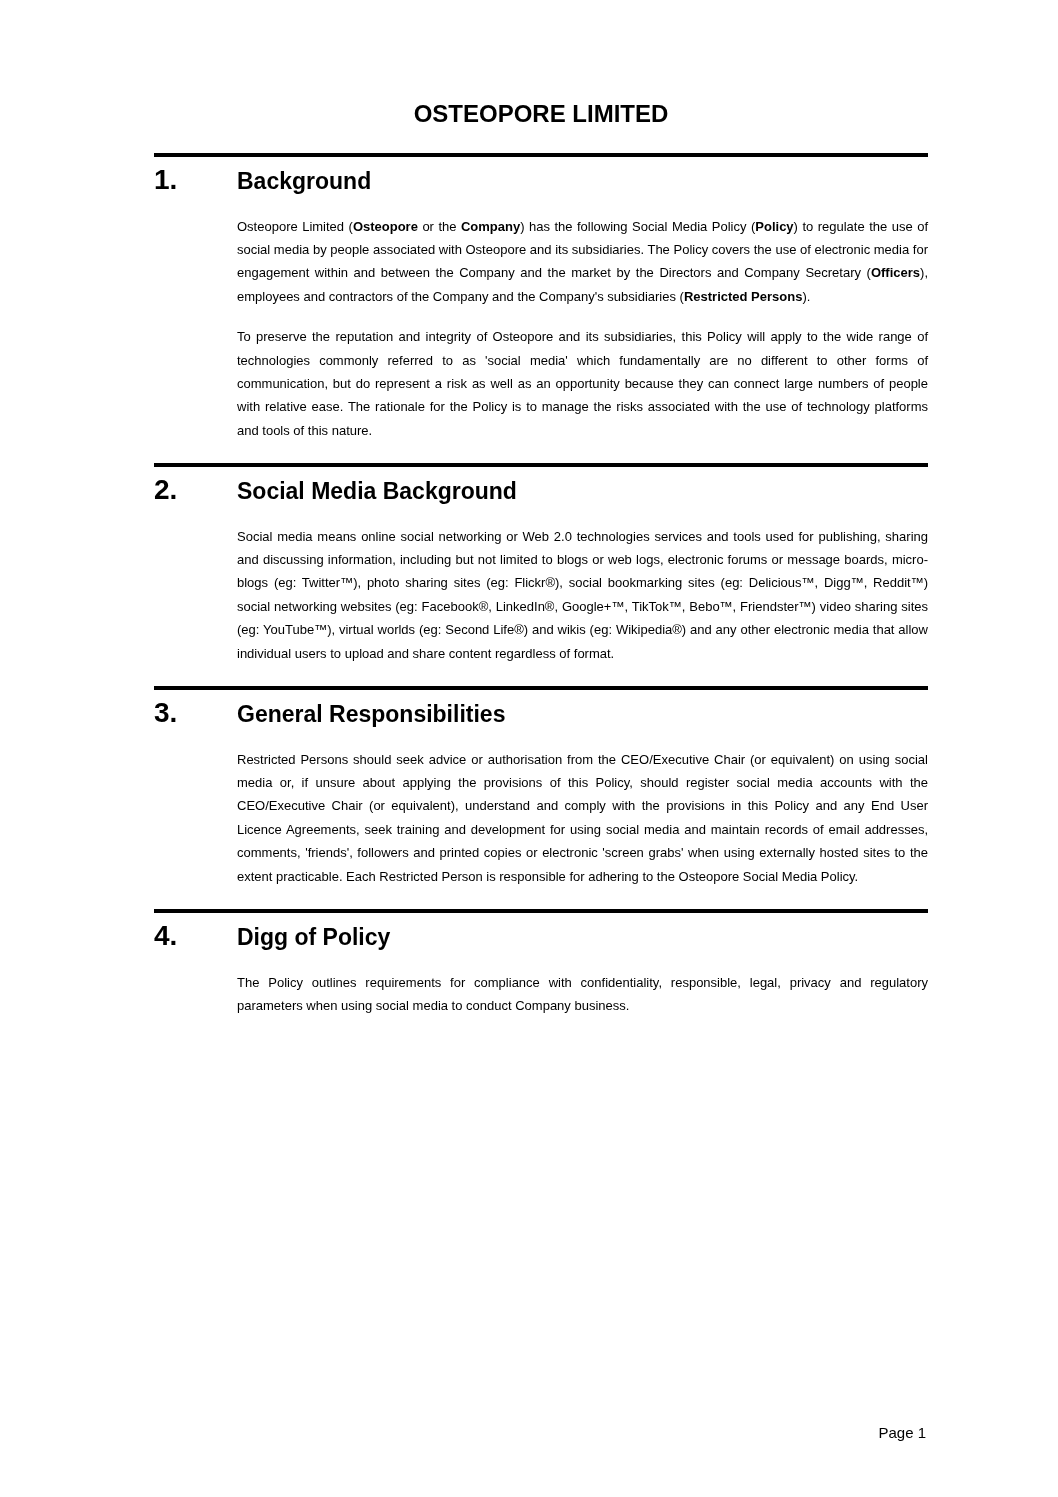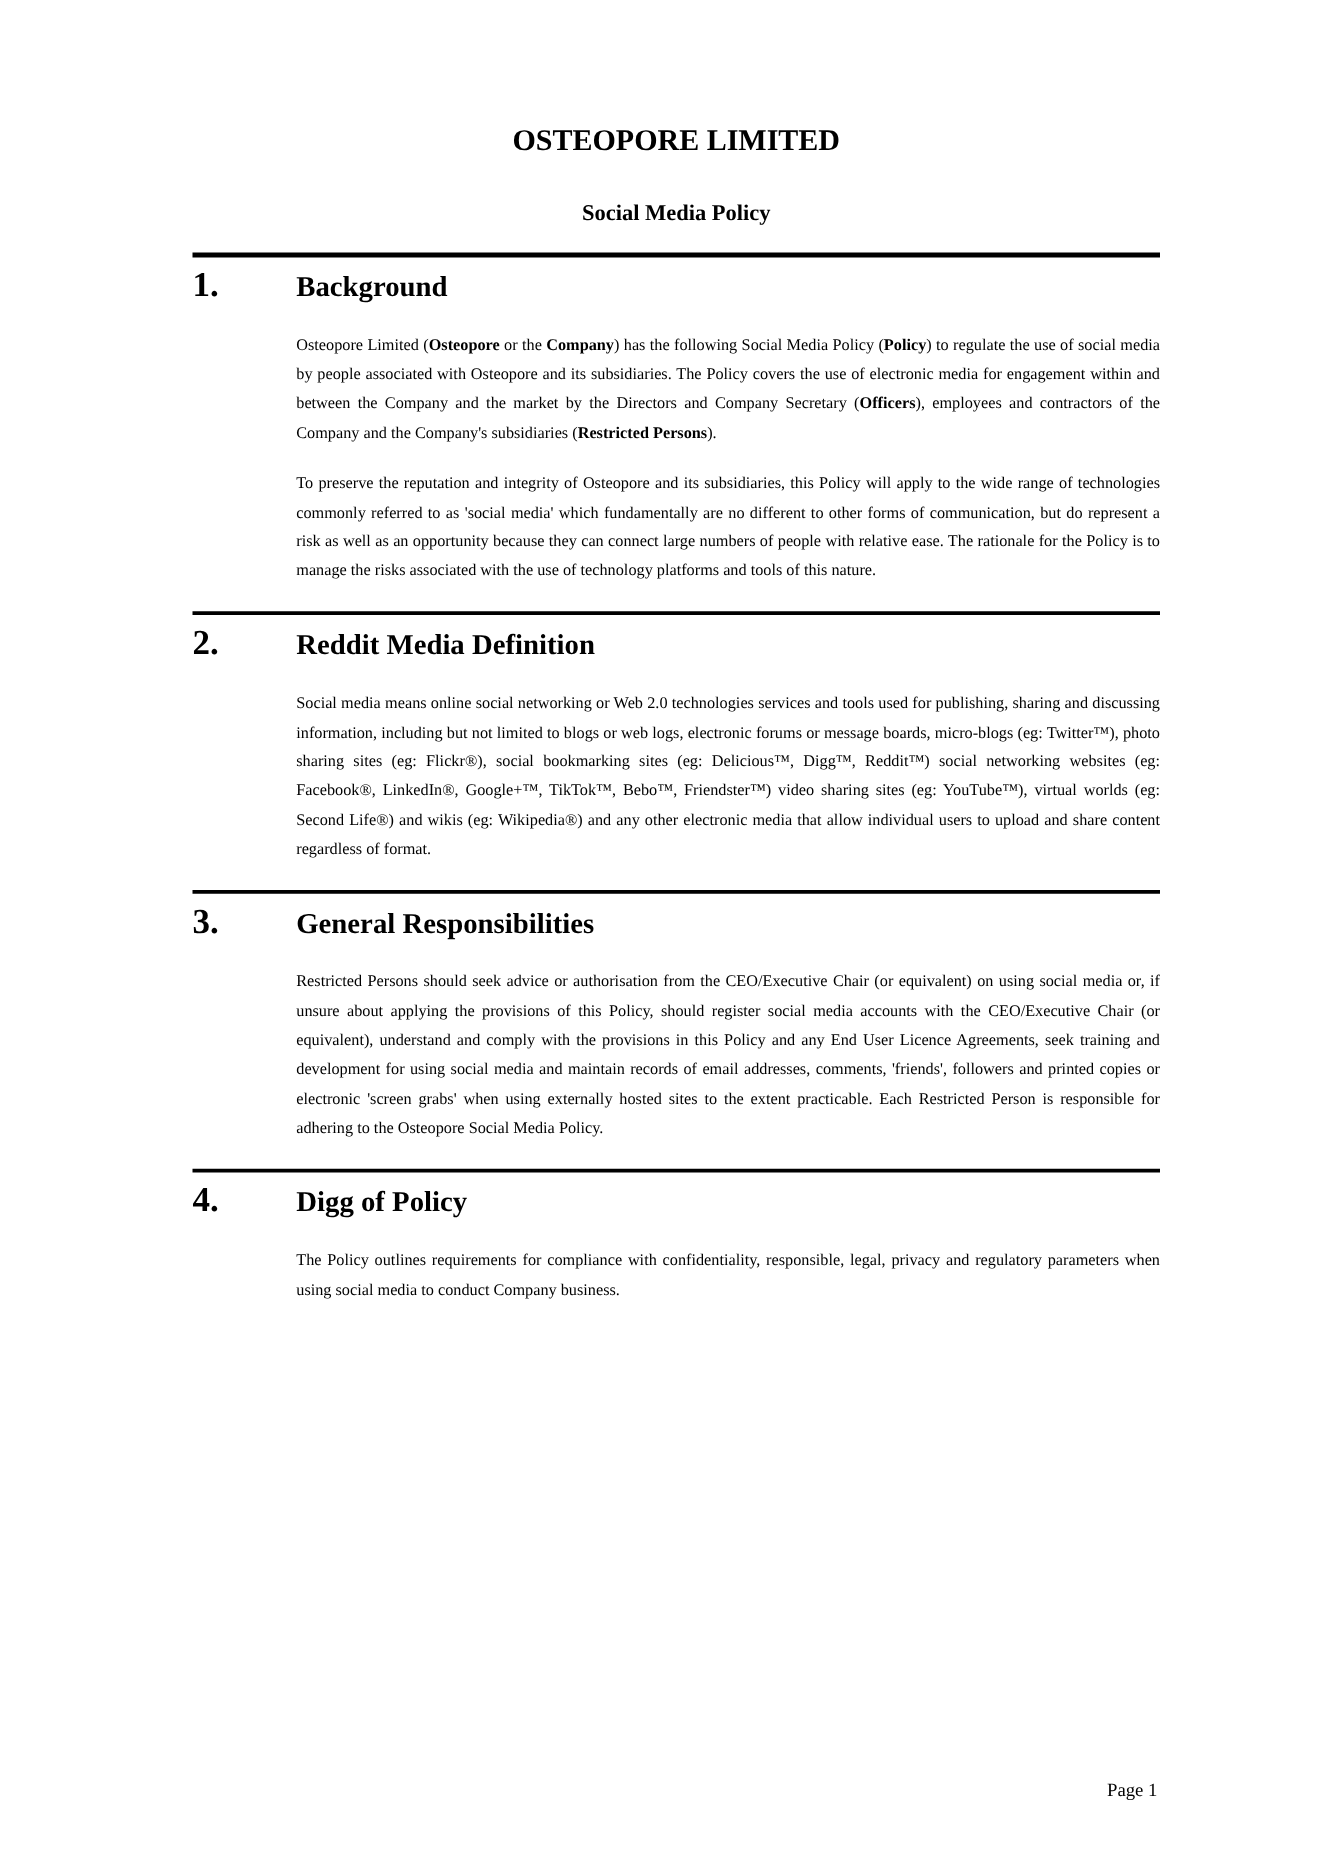--- a/index.html
+++ b/index.html
@@ -7,21 +7,21 @@
     padding: 0;
     background: #ffffff;
   }
   .page {
     position: relative;
     width: 990px;
     height: 1497px;
     margin: 0 auto;
     background: #ffffff;
     color: #000000;
-    font-family: Liberation Serif, serif;
+    font-family: Liberation Sans, sans-serif;
     box-sizing: border-box;
     padding: 95px 96px 0 120px;
     overflow: hidden;
   }
   .doc-header {
     text-align: center;
   }
   .company-name, .company-acn {
     font-size: 24px;
     font-weight: bold;
@@ -74,41 +74,40 @@
     font-size: 15px;
     line-height: 18px;
   }
 </style>
 </head>
 <body>
 
 <div class="page">
   <header class="doc-header">
     <div class="company-name">OSTEOPORE LIMITED</div>
-    <div class="doc-title">Social Media Policy</div>
   </header>
 
   <main>
   <section class="section">
     <div class="rule"></div>
     <div class="section-head">
       <span class="sec-num">1.</span>
       <h2 class="sec-heading">Background</h2>
     </div>
     <div class="paras">
           <p class="para"><span>Osteopore Limited (</span><strong>Osteopore</strong><span> or the </span><strong>Company</strong><span>) has the following Social Media Policy (</span><strong>Policy</strong><span>) to regulate the use of social media by people associated with Osteopore and its subsidiaries. The Policy covers the use of electronic media for engagement within and between the Company and the market by the Directors and Company Secretary (</span><strong>Officers</strong><span>), employees and contractors of the Company and the Company's subsidiaries (</span><strong>Restricted Persons</strong><span>).</span></p>
           <p class="para"><span>To preserve the reputation and integrity of Osteopore and its subsidiaries, this Policy will apply to the wide range of technologies commonly referred to as 'social media' which fundamentally are no different to other forms of communication, but do represent a risk as well as an opportunity because they can connect large numbers of people with relative ease. The rationale for the Policy is to manage the risks associated with the use of technology platforms and tools of this nature.</span></p>
         </div>
   </section>
 
   <section class="section">
     <div class="rule"></div>
     <div class="section-head">
       <span class="sec-num">2.</span>
-      <h2 class="sec-heading">Reddit Media Definition</h2>
+      <h2 class="sec-heading">Social Media Background</h2>
     </div>
     <div class="paras">
           <p class="para"><span>Social media means online social networking or Web 2.0 technologies services and tools used for publishing, sharing and discussing information, including but not limited to blogs or web logs, electronic forums or message boards, micro-blogs (eg: Twitter™), photo sharing sites (eg: Flickr®), social bookmarking sites (eg: Delicious™, Digg™, Reddit™) social networking websites (eg: Facebook®, LinkedIn®, Google+™, TikTok™, Bebo™, Friendster™) video sharing sites (eg: YouTube™), virtual worlds (eg: Second Life®) and wikis (eg: Wikipedia®) and any other electronic media that allow individual users to upload and share content regardless of format.</span></p>
         </div>
   </section>
 
   <section class="section">
     <div class="rule"></div>
     <div class="section-head">
       <span class="sec-num">3.</span>

